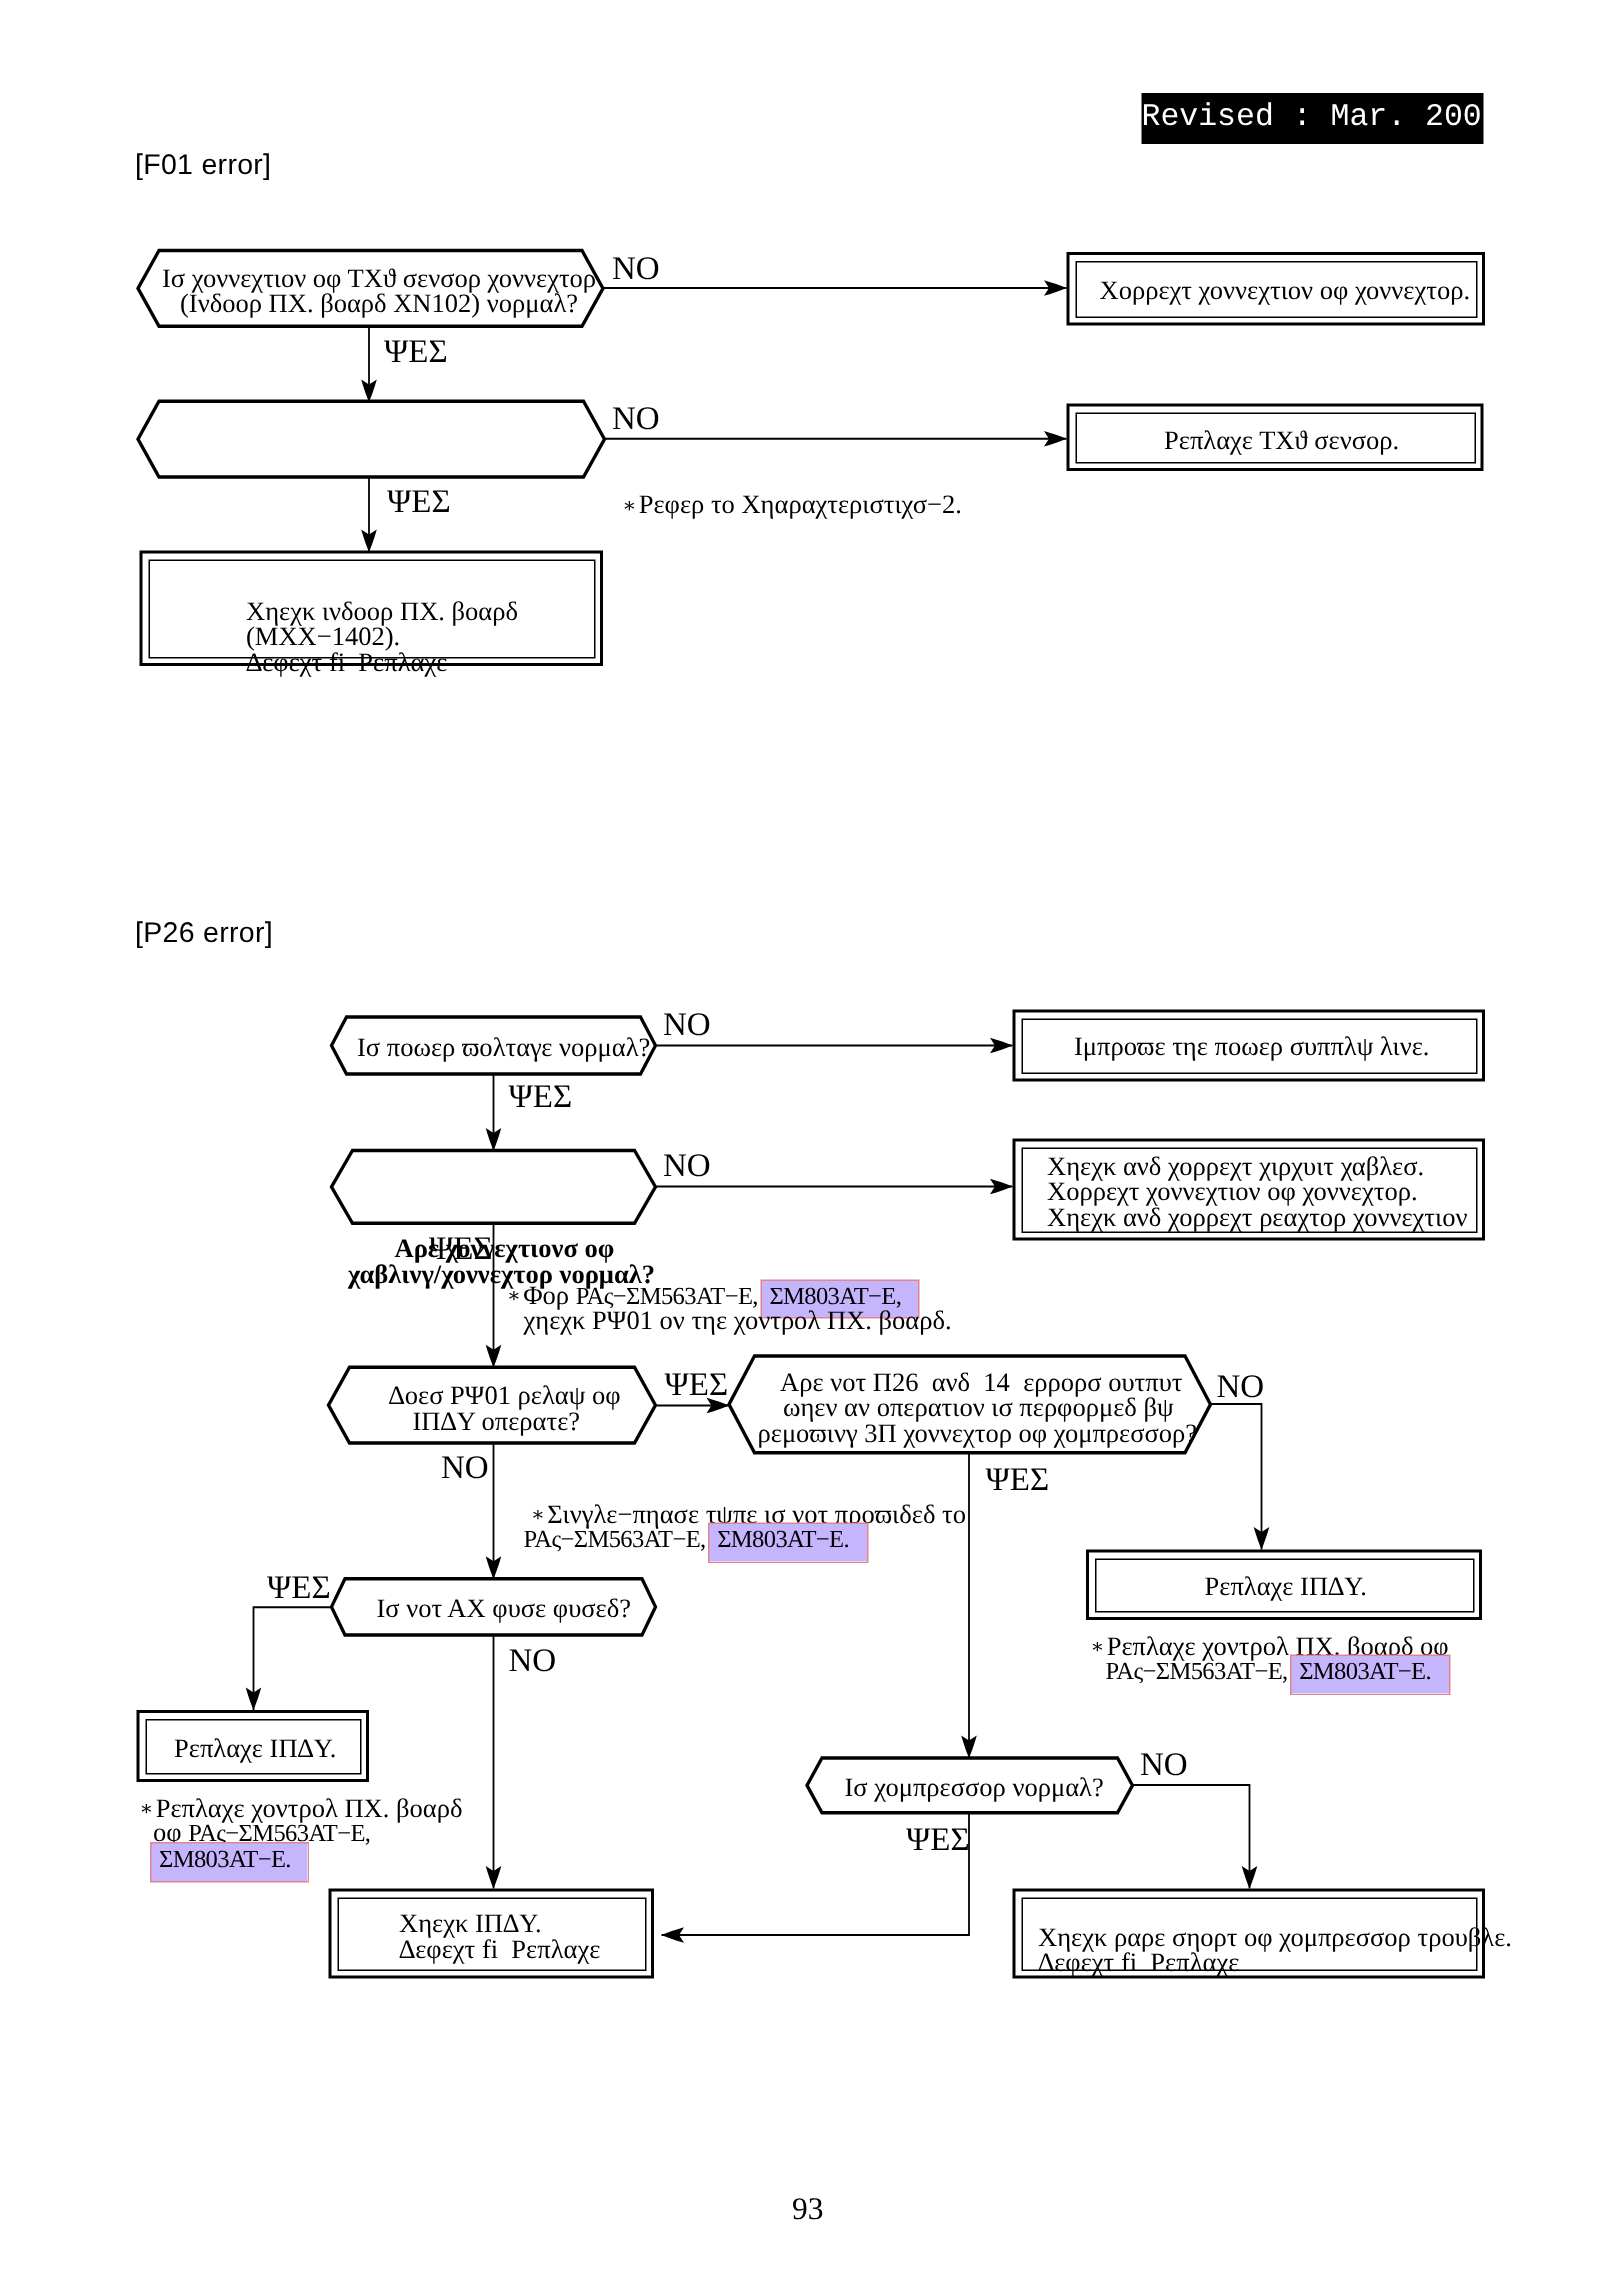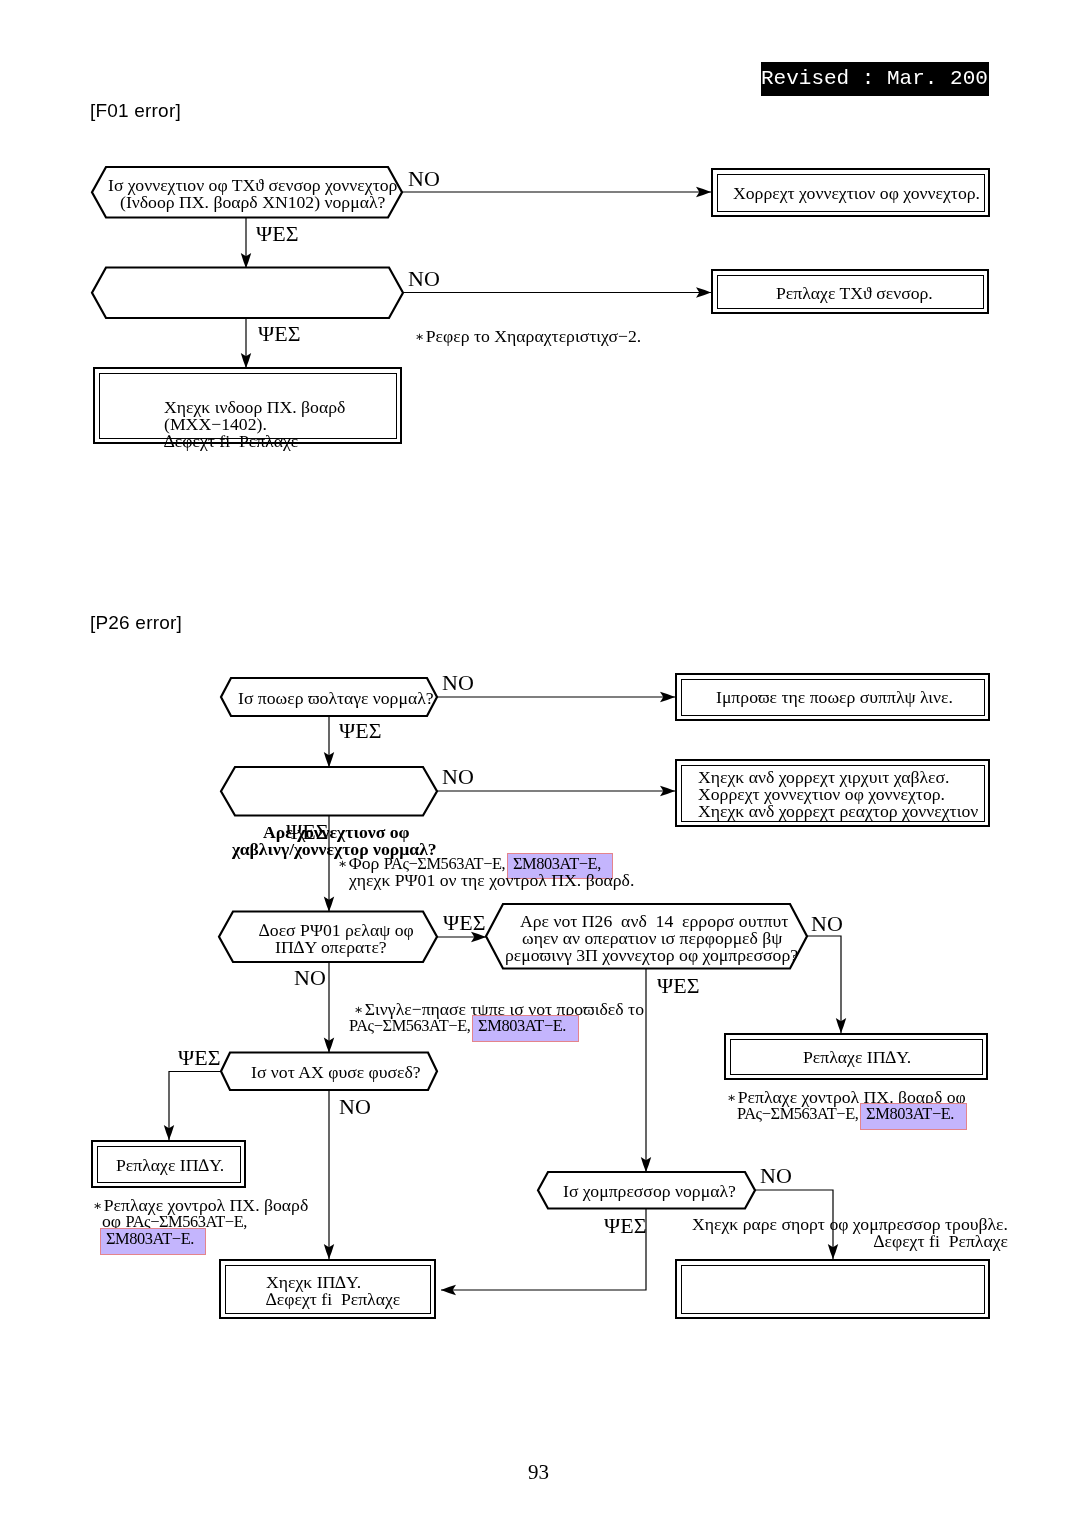--- a/index.html
+++ b/index.html
@@ -103,21 +103,21 @@
 <div class="tb" style="left:263px;top:824px;font-weight:bold;"><div>Αρε χοννεχτιονσ οφ</div><div style="margin-left:-31px">χαβλινγ/χοννεχτορ νορμαλ?</div></div>
 <div class="tb" style="left:259px;top:922px;"><div>∆οεσ ΡΨ01 ρελαψ οφ</div><div style="margin-left:16px">ΙΠ∆Υ οπερατε?</div></div>
 <div class="tb" style="left:520px;top:913px;"><div>Αρε νοτ Π26  ανδ  14  ερρορσ ουτπυτ</div><div style="margin-left:2px">ωηεν αν οπερατιον ισ περφορμεδ βψ</div><div style="margin-left:-15px">ρεμοϖινγ 3Π χοννεχτορ οφ χομπρεσσορ?</div></div>
 <div class="tb" style="left:251px;top:1064px;"><div>Ισ νοτ ΑΧ φυσε φυσεδ?</div></div>
 <div class="tb" style="left:563px;top:1183px;"><div>Ισ χομπρεσσορ νορμαλ?</div></div>
 <div class="tb" style="left:716px;top:689px;"><div>Ιμπροϖε τηε ποωερ συππλψ λινε.</div></div>
 <div class="tb" style="left:698px;top:769px;"><div>Χηεχκ ανδ χορρεχτ χιρχυιτ χαβλεσ.</div><div>Χορρεχτ χοννεχτιον οφ χοννεχτορ.</div><div>Χηεχκ ανδ χορρεχτ ρεαχτορ χοννεχτιον</div></div>
 <div class="tb" style="left:803px;top:1049px;"><div>Ρεπλαχε ΙΠ∆Υ.</div></div>
 <div class="tb" style="left:116px;top:1157px;"><div>Ρεπλαχε ΙΠ∆Υ.</div></div>
 <div class="tb" style="left:266px;top:1274px;"><div>Χηεχκ ΙΠ∆Υ.</div><div>∆εφεχτ fi  Ρεπλαχε</div></div>
-<div class="tb" style="left:692px;top:1216px;text-align:right;"><div>Χηεχκ ραρε σηορτ οφ χομπρεσσορ τρουβλε.</div><div>∆εφεχτ fi  Ρεπλαχε</div></div>
+<div class="tb" style="left:692px;top:1283px;"><div>Χηεχκ ραρε σηορτ οφ χομπρεσσορ τρουβλε.</div><div>∆εφεχτ fi  Ρεπλαχε</div></div>
 <div class="lbl" style="left:442px;top:674px">NO</div>
 <div class="lbl" style="left:339px;top:722px">ΨΕΣ</div>
 <div class="lbl" style="left:442px;top:768px">NO</div>
 <div class="lbl" style="left:286px;top:823px">ΨΕΣ</div>
 <div class="lbl" style="left:443px;top:914px">ΨΕΣ</div>
 <div class="lbl" style="left:294px;top:969px">NO</div>
 <div class="lbl" style="left:811px;top:915px">NO</div>
 <div class="lbl" style="left:657px;top:977px">ΨΕΣ</div>
 <div class="lbl" style="left:178px;top:1049px">ΨΕΣ</div>
 <div class="lbl" style="left:339px;top:1098px">NO</div>

